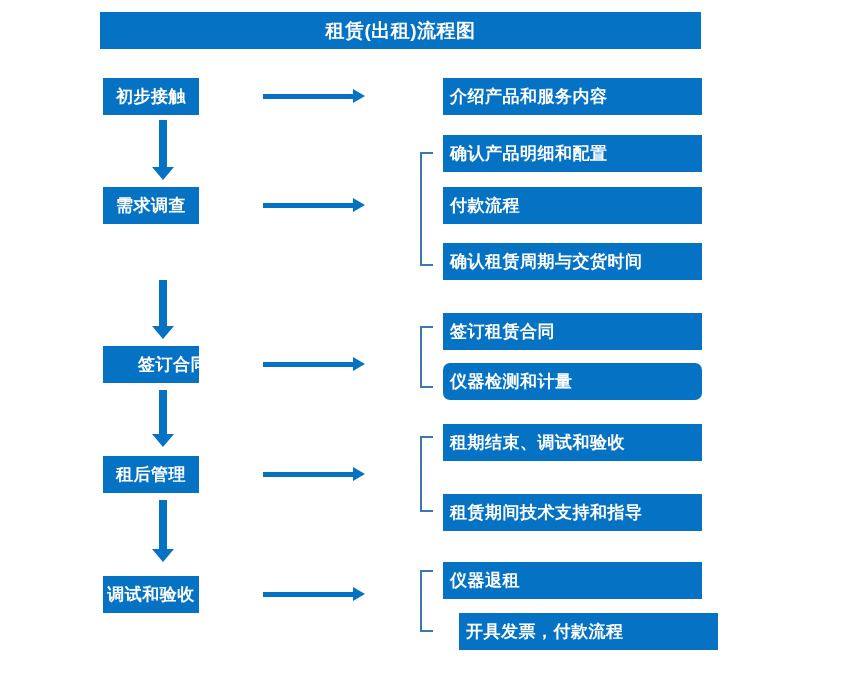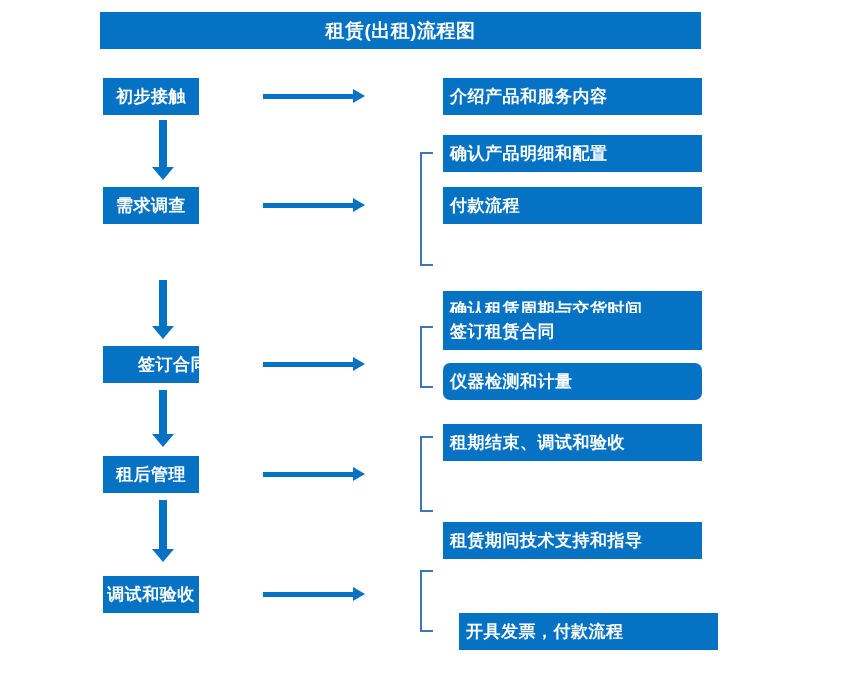--- a/index.html
+++ b/index.html
@@ -136,20 +136,21 @@
   <div class="h-arrow-head" style="top:587px;"></div>
 
   <div class="bracket" style="top:152px; height:114px;"></div>
   <div class="bracket" style="top:326px; height:62px;"></div>
   <div class="bracket" style="top:436px; height:76px;"></div>
   <div class="bracket" style="top:570px; height:62px;"></div>
 
   <div class="box detail-box" style="top:78px;">介绍产品和服务内容</div>
   <div class="box detail-box" style="top:135px;text-align:center;">确认产品明细和配置</div>
   <div class="box detail-box" style="top:187px;">付款流程</div>
-  <div class="box detail-box" style="top:243px;margin-top:48px;">确认租赁周期与交货时间</div>
+  <div class="box detail-box" style="top:243px;">确认租赁周期与交货时间</div>
   <div class="box detail-box" style="top:313px;">签订租赁合同</div>
   <div class="box detail-box" style="top:363px;border-radius:7px;">仪器检测和计量</div>
   <div class="box detail-box" style="top:424px;">租期结束、调试和验收</div>
-  <div class="box detail-box" style="top:494px;margin-top:28px;">租赁期间技术支持和指导</div>
+  <div class="box detail-box" style="top:494px;">租赁期间技术支持和指导</div>
+  <div class="box detail-box" style="top:562px;">仪器退租</div>
   <div class="box detail-box" style="top:613px;margin-left:16px;">开具发票，付款流程</div>
 
 </div>
 
 </body></html>

